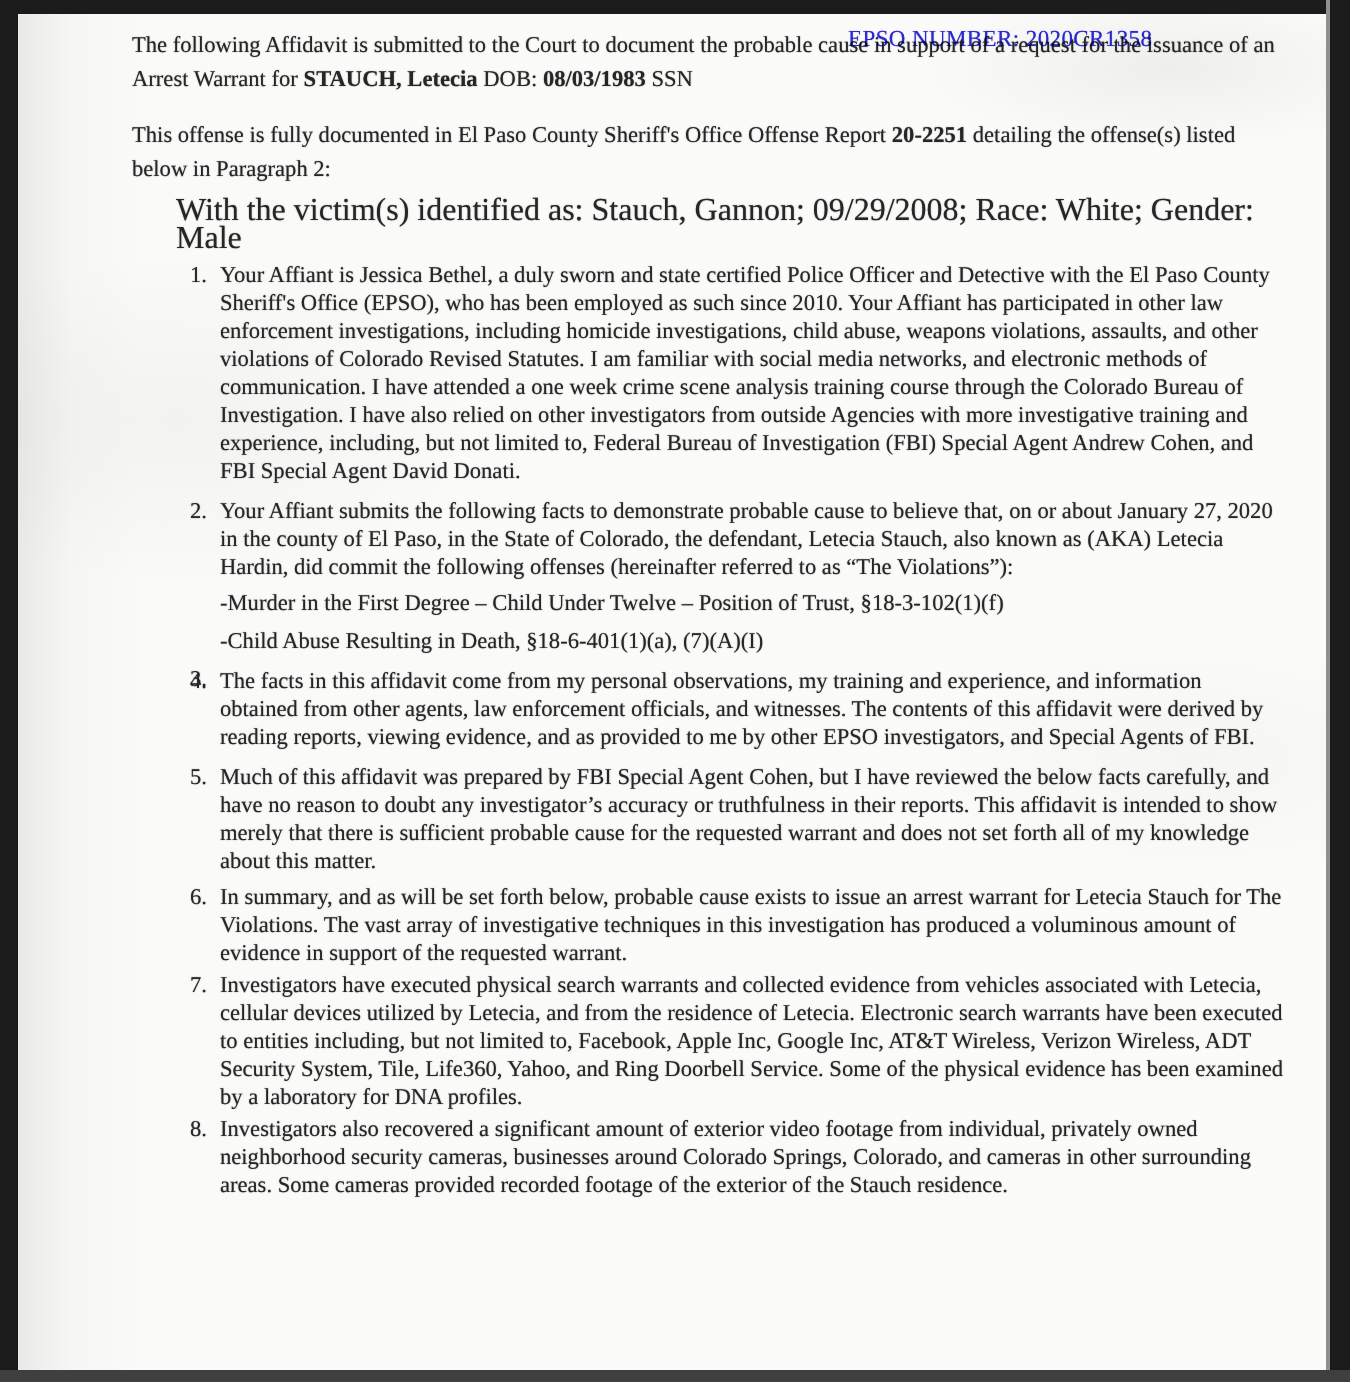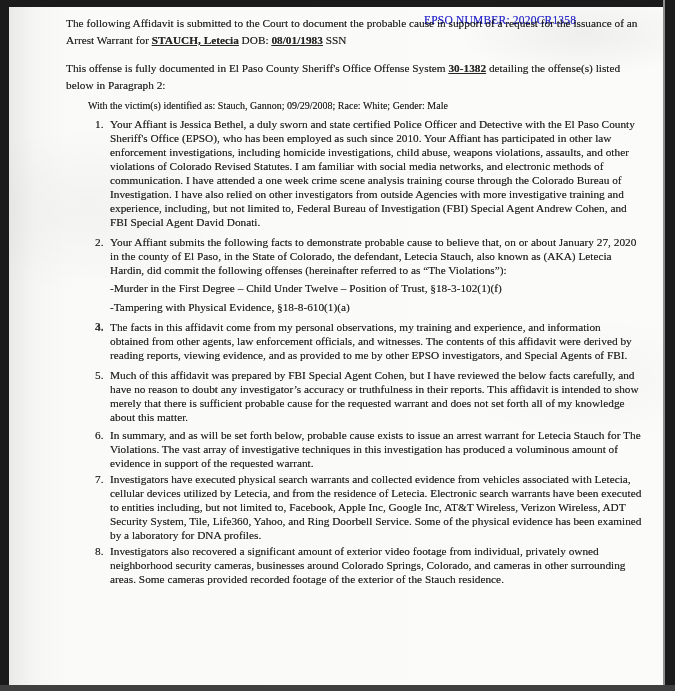--- a/index.html
+++ b/index.html
@@ -32,41 +32,41 @@
     color: #262626;
   }
   .doc-text { text-shadow: 0 0 0.6px rgba(45,45,45,0.65); }
 
   .p {
     font-size: 11.3px; line-height: 17px;
     margin: 0 0 11px 0;
   }
   .p2 { margin-bottom: 5px; }
   .victim {
-    font-size: 10px; line-height: 14px;
+    font-size: 16px; line-height: 14px;
     margin: 0 0 4px 22px;
   }
   .item {
     position: relative;
     font-size: 11.3px; line-height: 14px;
     padding-left: 44px;
     margin: 0 0 6px 0;
   }
   .item .num { position: absolute; left: 29px; top: 0; }
   .it2 { margin-bottom: 4px; }
   .it5 { margin-bottom: 4px; }
   .it6 { margin-bottom: 2px; }
   .it7 { margin-bottom: 2px; }
   .it8 { margin-bottom: 0; }
   .offense {
     font-size: 11.3px; line-height: 14px;
     margin: 0 0 5px 44px;
   }
   .offense-list { margin-bottom: 4px; }
-  b.ul { font-weight: bold; text-decoration: underline; }
+  b.ul { font-weight: bold; }
 
   
   .stamp {
     position: absolute;
     left: 424px; top: 13px;
     font-family: "Liberation Serif", serif;
     font-size: 11.5px; line-height: 14px;
     letter-spacing: 0.2px;
     white-space: nowrap;
     mix-blend-mode: multiply;
@@ -77,39 +77,39 @@
 </head>
 <body>
 
 <div class="edge edge-top"></div>
 <div class="edge edge-left"></div>
 <div class="edge edge-right"></div>
 
 <div class="paper">
   <div class="doc-text">
 
-    <p class="p"><span>The following Affidavit is submitted to the Court to document the probable cause in support of a request for the issuance of an Arrest Warrant for </span><b class="ul">STAUCH, Letecia</b><span> DOB: </span><b class="ul">08/01/1983</b><span> SSN</span></p>
+    <p class="p"><span>The following Affidavit is submitted to the Court to document the probable cause in support of a request for the issuance of an Arrest Warrant for </span><b class="ul">STAUCH, Letecia</b><span> DOB: </span><b class="ul">08/03/1983</b><span> SSN</span></p>
 
-    <p class="p p2"><span>This offense is fully documented in El Paso County Sheriff's Office Offense System </span><b class="ul">30-1382</b><span> detailing the offense(s) listed below in Paragraph 2:</span></p>
+    <p class="p p2"><span>This offense is fully documented in El Paso County Sheriff's Office Offense Report </span><b class="ul">20-2251</b><span> detailing the offense(s) listed below in Paragraph 2:</span></p>
 
     <p class="victim">With the victim(s) identified as: Stauch, Gannon; 09/29/2008; Race: White; Gender: Male</p>
 
     <div class="item it1">
       <span class="num">1.</span>
       <span>Your Affiant is Jessica Bethel, a duly sworn and state certified Police Officer and Detective with the El Paso County Sheriff's Office (EPSO), who has been employed as such since 2010. Your Affiant has participated in other law enforcement investigations, including homicide investigations, child abuse, weapons violations, assaults, and other violations of Colorado Revised Statutes. I am familiar with social media networks, and electronic methods of communication. I have attended a one week crime scene analysis training course through the Colorado Bureau of Investigation. I have also relied on other investigators from outside Agencies with more investigative training and experience, including, but not limited to, Federal Bureau of Investigation (FBI) Special Agent Andrew Cohen, and FBI Special Agent David Donati.</span>
     </div>
 
     <div class="item it2">
       <span class="num">2.</span>
       <span>Your Affiant submits the following facts to demonstrate probable cause to believe that, on or about January 27, 2020 in the county of El Paso, in the State of Colorado, the defendant, Letecia Stauch, also known as (AKA) Letecia Hardin, did commit the following offenses (hereinafter referred to as “The Violations”):</span>
     </div>
 
     <div class="offense-list">
       <div class="offense">-Murder in the First Degree – Child Under Twelve – Position of Trust, §18-3-102(1)(f)</div>
-      <div class="offense">-Tampering with Physical Evidence, §18-8-610(1)(a)</div>
+      <div class="offense">-Child Abuse Resulting in Death, §18-6-401(1)(a), (7)(A)(I)</div>
     </div>
 
     <div class="item it3">
       <span class="num">3.</span>
     </div>
 
     <div class="item it4">
       <span class="num">4.</span>
       <span>The facts in this affidavit come from my personal observations, my training and experience, and information obtained from other agents, law enforcement officials, and witnesses. The contents of this affidavit were derived by reading reports, viewing evidence, and as provided to me by other EPSO investigators, and Special Agents of FBI.</span>
     </div>

